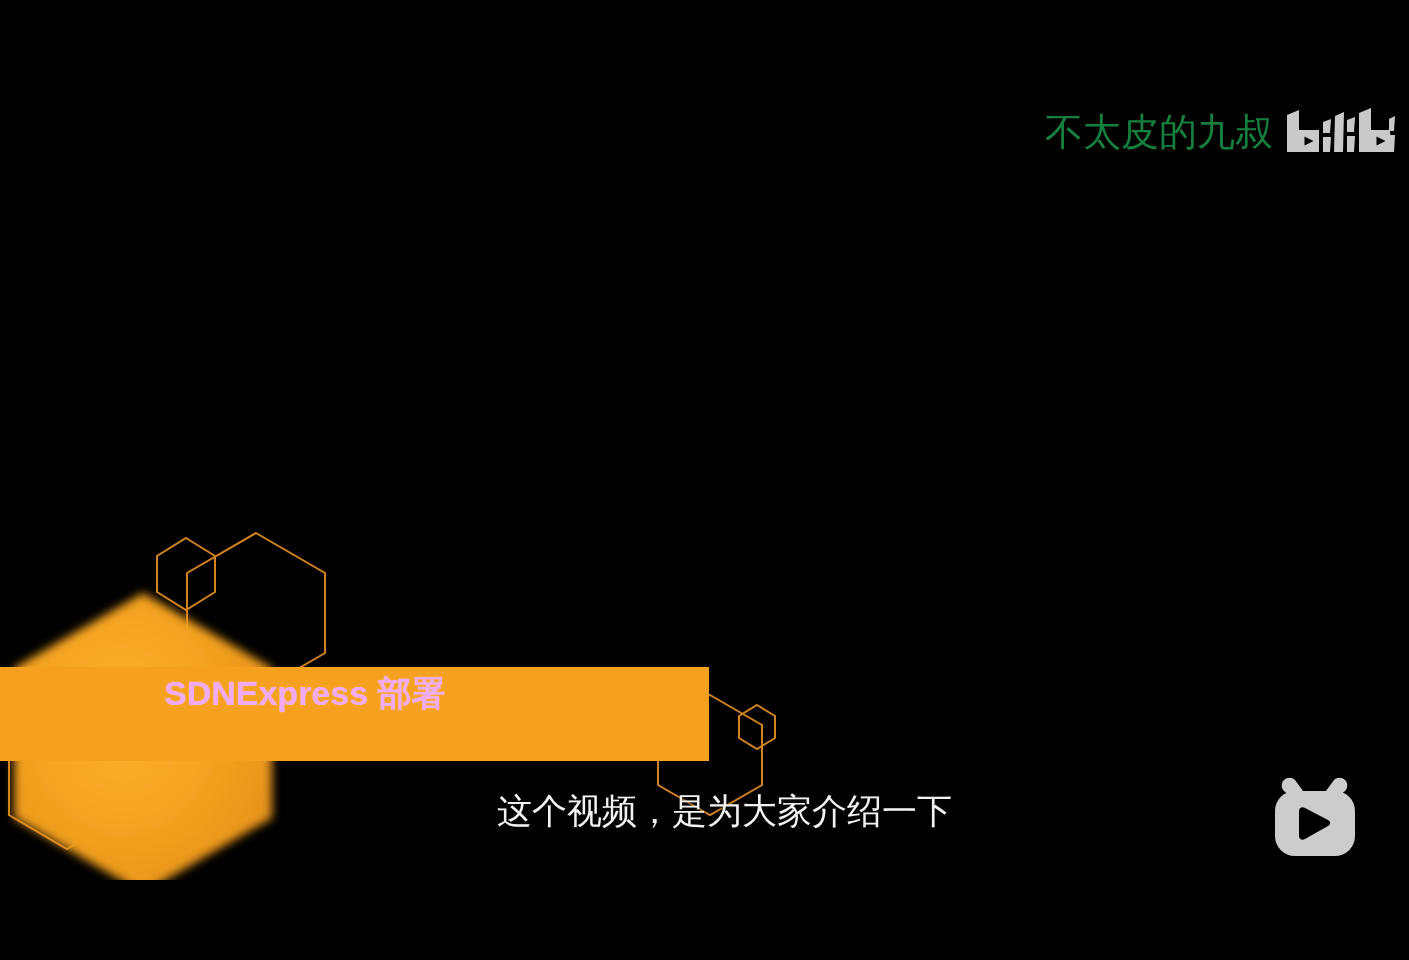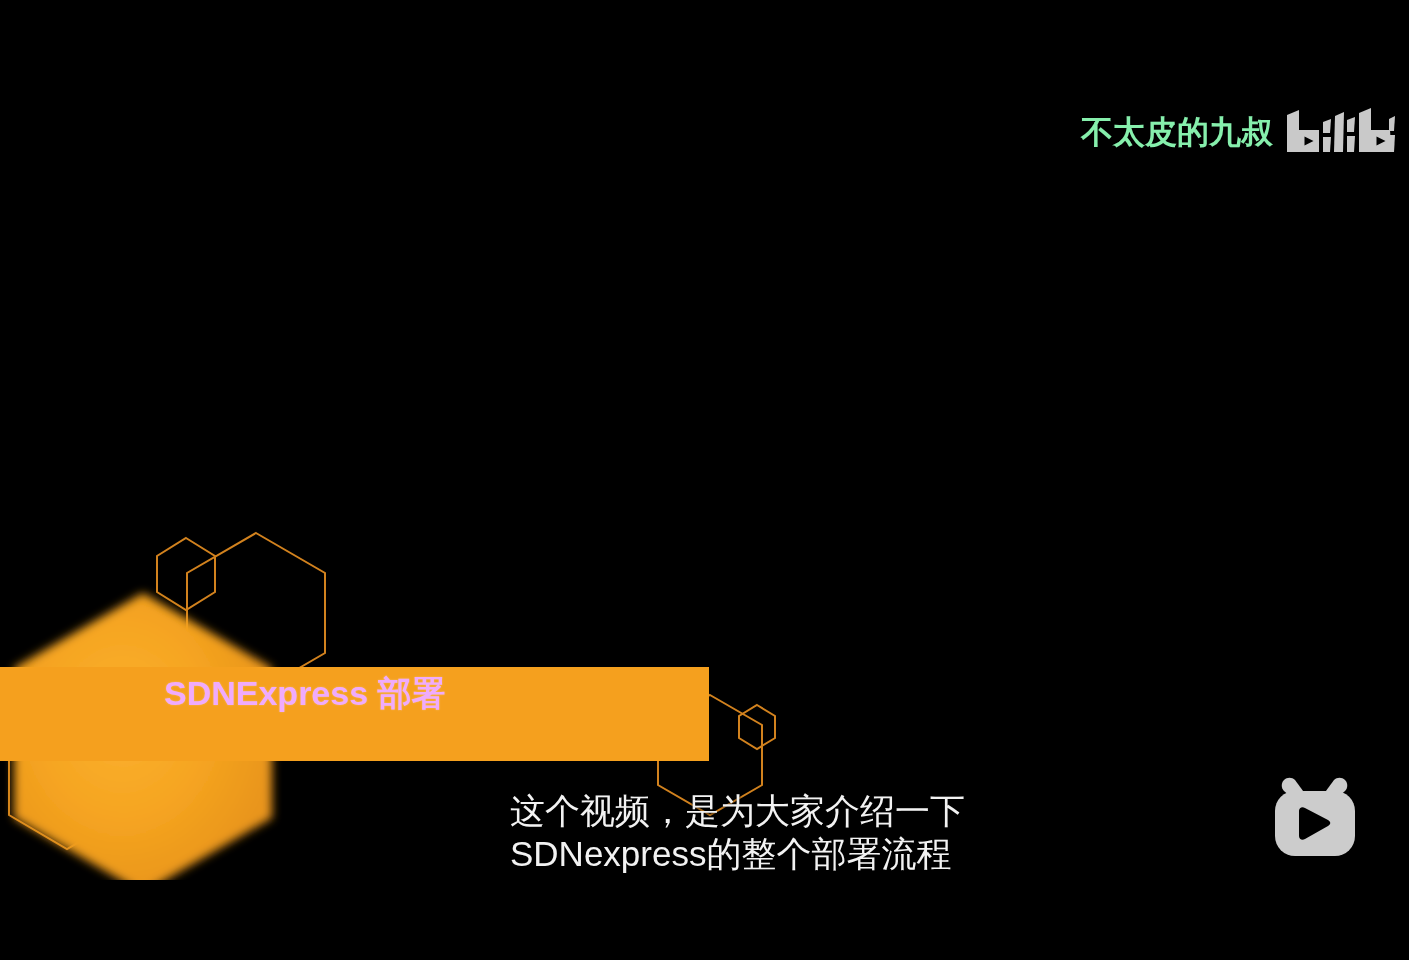--- a/index.html
+++ b/index.html
@@ -24,23 +24,23 @@
   
   #watermark {
     position: absolute;
     top: 106px;
     right: 12px;
     display: flex;
     align-items: center;
     gap: 12px;
   }
   #watermark-text {
-    font-size: 32px;
-    font-weight: bold;
-    color: #86efac;
+    font-size: 38px;
+    font-weight: normal;
+    color: #15803d;
     letter-spacing: 0px;
     line-height: 1;
     white-space: nowrap;
   }
   #watermark-logo {
     display: block;
     width: 112px;
     height: 52px;
   }
 
@@ -82,21 +82,21 @@
     top: 789px;
     width: 620px;
     font-size: 35px;
     font-weight: normal;
     color: #f2f2f2;
     line-height: 43px;
     letter-spacing: 0px;
     text-shadow: 0 1px 3px rgba(0,0,0,0.95);
     white-space: nowrap;
   }
-  .subtitle-line { display: block; margin-left: 13px; }
+  .subtitle-line { display: block; }
 
   
   #player-badge {
     position: absolute;
     left: 1268px;
     top: 770px;
     width: 96px;
     height: 100px;
   }
 </style>
@@ -168,21 +168,20 @@
       <g fill="#c9c9c9">
 
         <path d="M104,13 L110,10 L109,25 L104,25 Z"></path>
         <path d="M104,29 L110,29 L109,46 L104,46 Z"></path>
       </g>
     </svg>
   </div>
 
   <div id="subtitle">
     <span class="subtitle-line">这个视频，是为大家介绍一下</span>
-    <span class="subtitle-line">SDNexpress的整个部署流程</span>
   </div>
 
   <svg id="player-badge" viewBox="0 0 96 100" xmlns="http://www.w3.org/2000/svg">
     <g fill="#cccccc">
 
       <path d="M27,10 C24,7 19,7 16,10 C13,13 13,18 16,21 L30,33 L38,25 Z"></path>
       <path d="M66,10 C69,7 74,7 77,10 C80,13 80,18 77,21 L63,33 L55,25 Z"></path>
 
       <rect x="7" y="21" width="80" height="65" rx="20" ry="20"></rect>
     </g>

